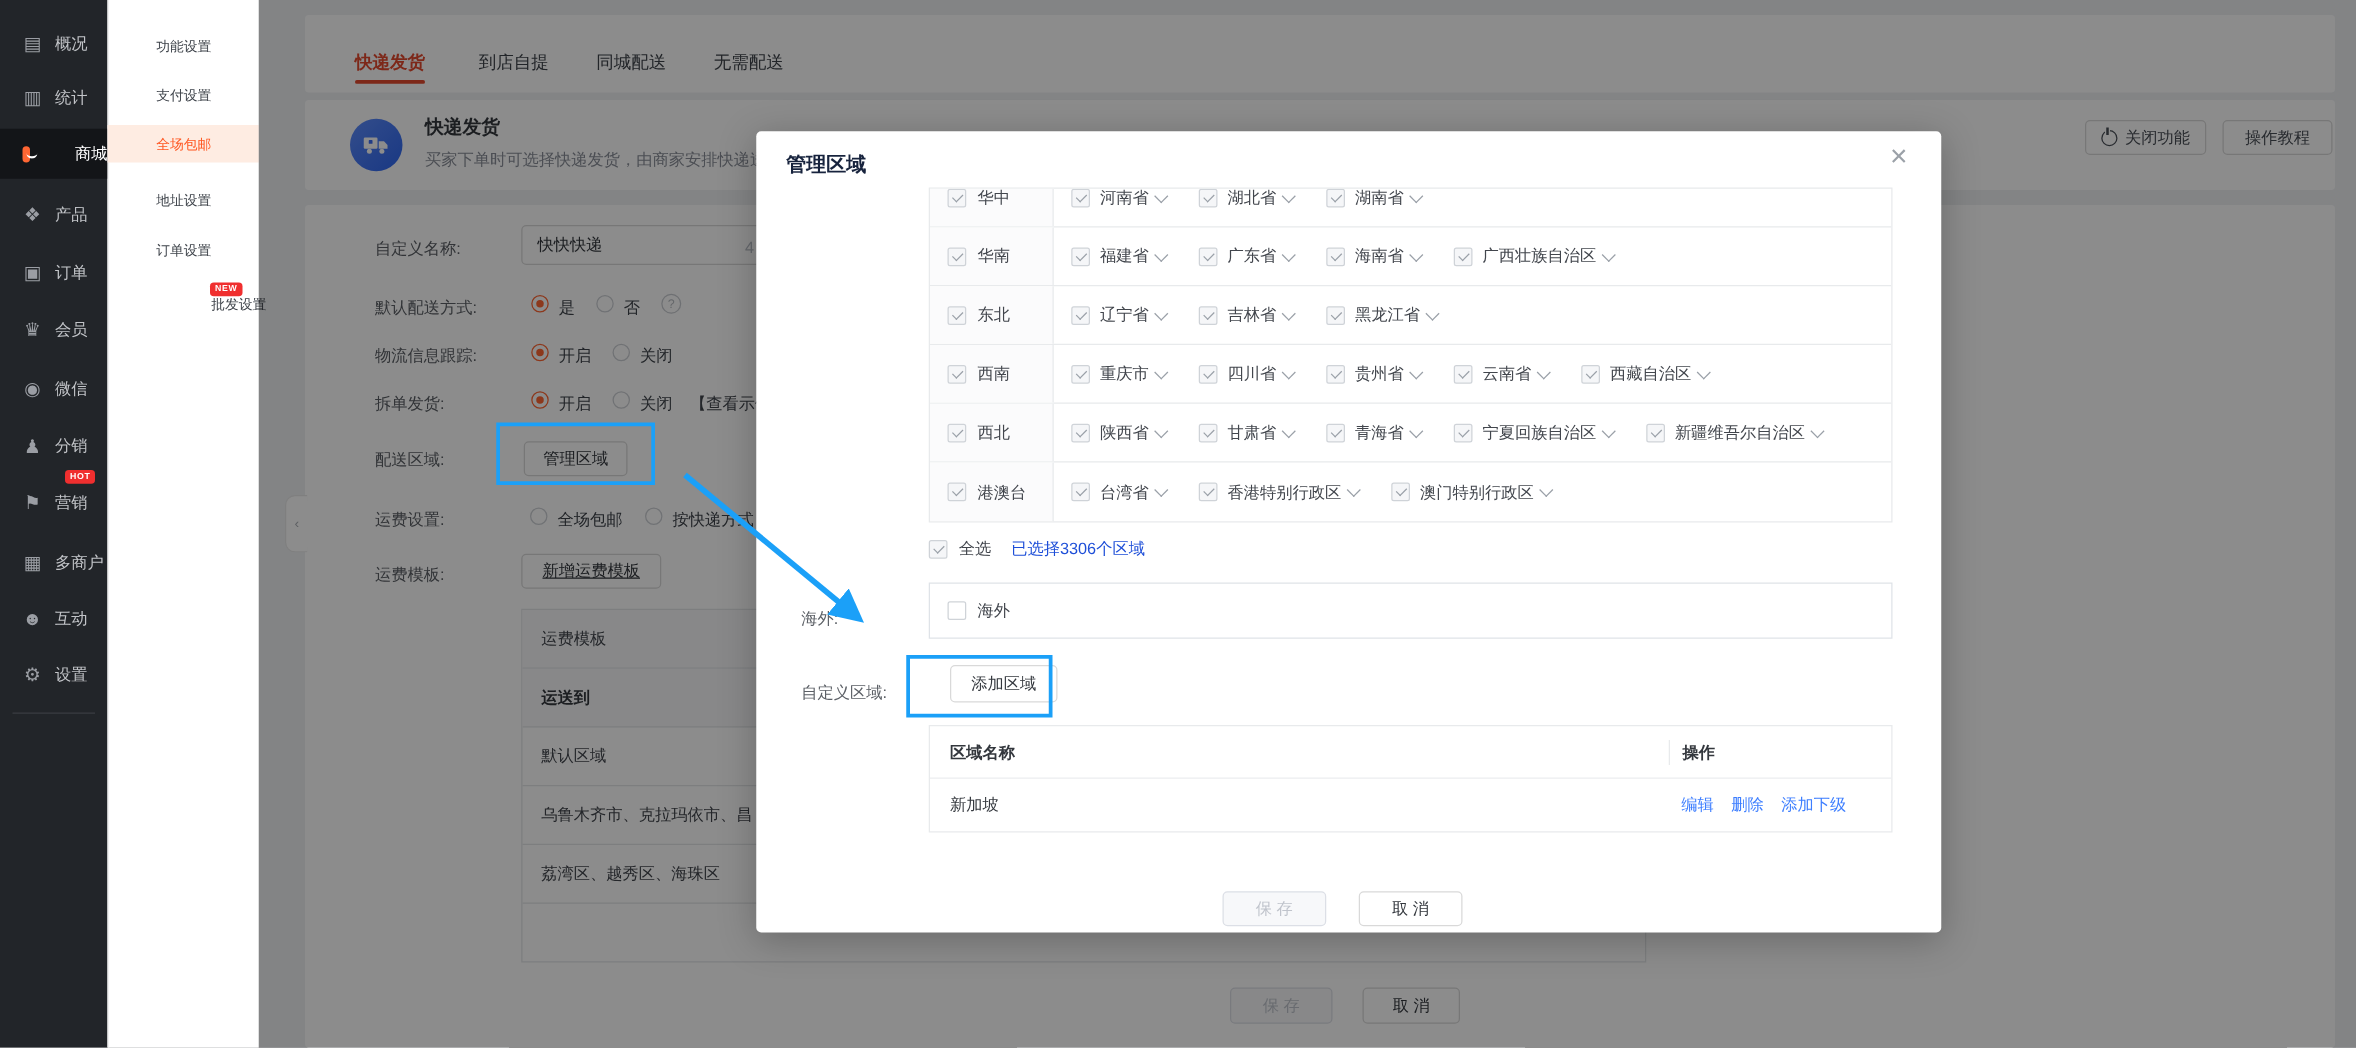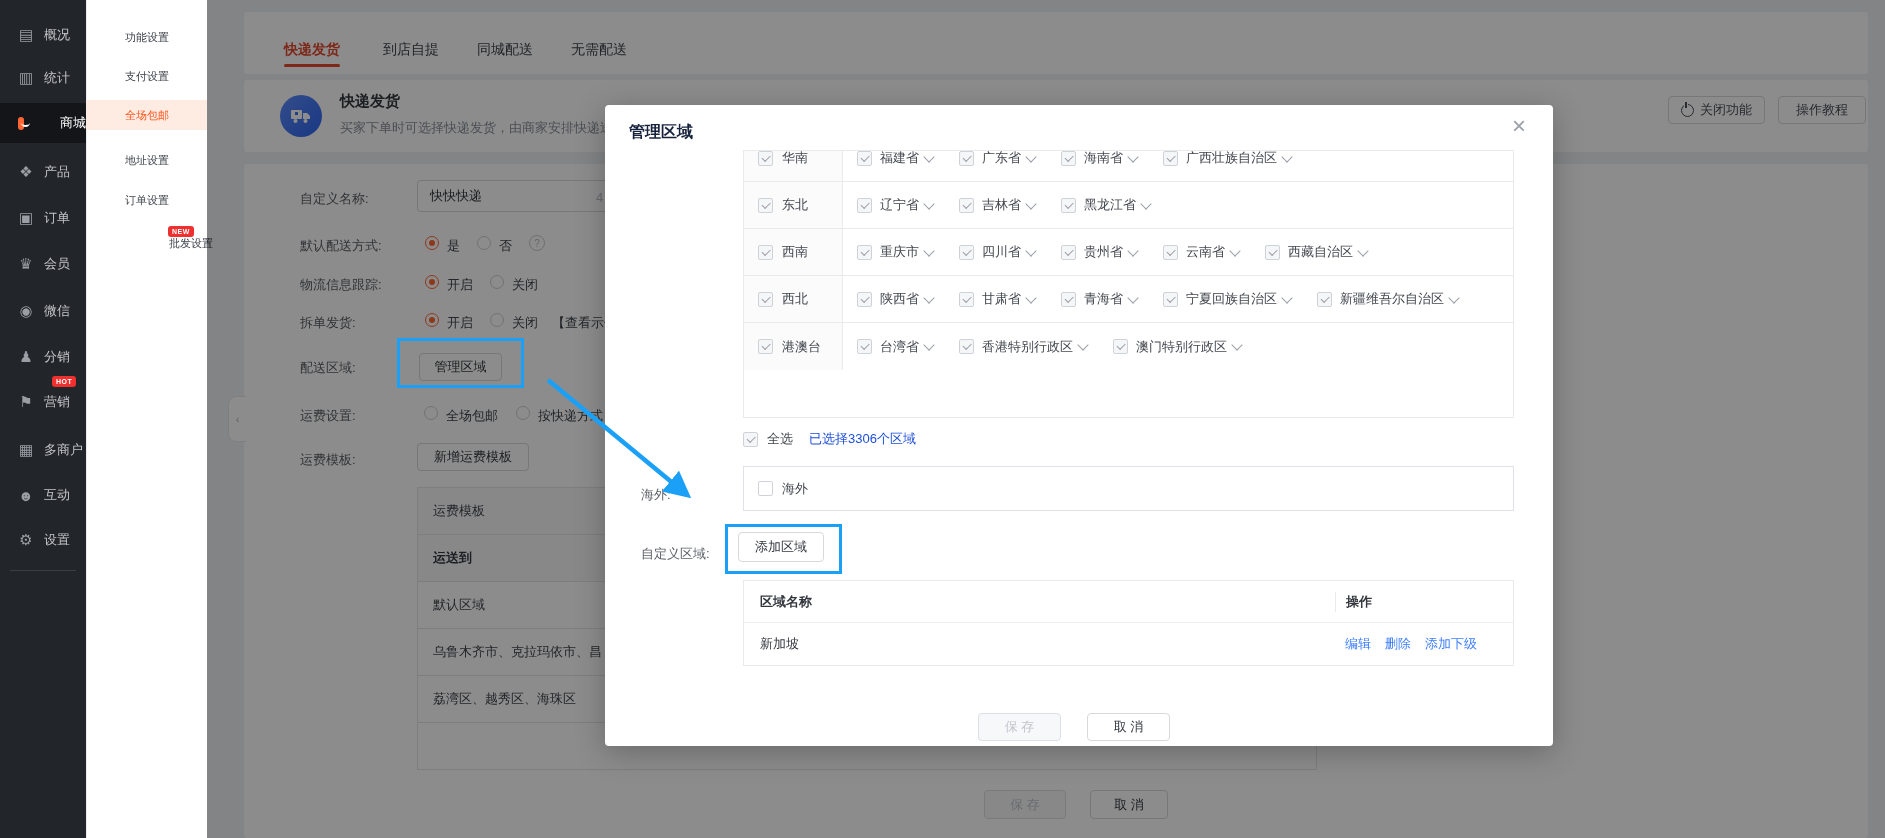--- a/index.html
+++ b/index.html
@@ -84,21 +84,21 @@
   .prov{display:flex;align-items:center;font-size:13px;color:#42464d;white-space:nowrap;cursor:pointer;}
   .prov .chk{margin-right:8px;}
   #selallrow{left:743px;top:430px;display:flex;align-items:center;z-index:21;}
   #selallrow .lb{font-size:13px;color:#42464d;margin-left:9px;}
   #selallrow .cnt{font-size:13px;color:#1d4ed8;margin-left:16px;}
   #ovs-label{left:641px;top:486px;font-size:13px;color:#5c6066;z-index:21;}
   #ovs-box{left:743px;top:466px;width:771px;height:45px;border:1px solid #dfe3e8;box-sizing:border-box;
            display:flex;align-items:center;padding-left:14px;z-index:21;background:#fff;}
   #ovs-box .lb{font-size:13px;color:#42464d;margin-left:9px;}
   #cus-label{left:641px;top:545px;font-size:13px;color:#5c6066;z-index:21;}
-  #addbtn{left:738px;top:532px;width:86px;height:30px;z-index:21;}
+  #addbtn{left:760px;top:532px;width:86px;height:30px;z-index:21;}
   #custable{left:743px;top:580px;width:771px;border:1px solid #e8eaec;box-sizing:border-box;z-index:21;background:#fff;}
   .crow{height:42px;display:flex;align-items:center;border-bottom:1px solid #ebedf0;box-sizing:border-box;}
   .crow:last-child{border-bottom:none;}
   .crow .namecell{flex:0 0 591px;padding-left:16px;font-size:13px;color:#33373d;box-sizing:border-box;}
   .crow.hd .namecell{font-weight:bold;}
   .crow .actcell{flex:1;display:flex;align-items:center;gap:14px;font-size:13px;box-sizing:border-box;padding-left:10px;}
   .crow.hd .actcell{border-left:1px solid #e8eaec;height:20px;font-weight:bold;color:#33373d;}
   .alink{color:#3d7eff;cursor:pointer;white-space:nowrap;}
   .mbtn{position:absolute;width:83px;height:28px;font-size:13px;z-index:21;}
   
@@ -252,21 +252,21 @@
   <span>管理区域</span>
 </div>
 
 <span class="flabel" style="left:300px;top:407px;">运费设置:</span>
 <span class="radio" style="left:424px;top:406px;"></span>
 <span class="rlabel" style="left:446px;top:407px;">全场包邮</span>
 <span class="radio" style="left:516px;top:406px;"></span>
 <span class="rlabel" style="left:538px;top:407px;">按快递方式</span>
 
 <span class="flabel" style="left:300px;top:451px;">运费模板:</span>
-<div class="btn" style="left:417px;top:443px;width:112px;height:28px;">
+<div class="btn" style="left:417px;top:443px;width:112px;height:28px;text-decoration:underline;">
   <span>新增运费模板</span>
 </div>
 
 <div id="ftable" class="abs">
     <div class="frow hd">运费模板</div>
     <div class="frow bold">运送到</div>
     <div class="frow">默认区域</div>
     <div class="frow">乌鲁木齐市、克拉玛依市、昌</div>
     <div class="frow">荔湾区、越秀区、海珠区</div>
     <div class="frow"></div>
@@ -280,20 +280,43 @@
 </div>
 
 <div id="overlay" class="abs"></div>
 
 <div id="modal" class="abs"></div>
 <div id="modal-title" class="abs">管理区域</div>
 <div id="modal-close" class="abs">×</div>
 
 <div id="regionwin" class="abs">
   <div id="regioninner">
+      <div class="rrow">
+        <div class="rname">
+          <span class="chk checked"></span>
+          <span>华中</span>
+        </div>
+        <div class="rprovs">
+          <span class="prov">
+            <span class="chk checked"></span>
+            <span>河南省</span>
+            <span class="chev"></span>
+          </span>
+          <span class="prov">
+            <span class="chk checked"></span>
+            <span>湖北省</span>
+            <span class="chev"></span>
+          </span>
+          <span class="prov">
+            <span class="chk checked"></span>
+            <span>湖南省</span>
+            <span class="chev"></span>
+          </span>
+        </div>
+      </div>
       <div class="rrow">
         <div class="rname">
           <span class="chk checked"></span>
           <span>华南</span>
         </div>
         <div class="rprovs">
           <span class="prov">
             <span class="chk checked"></span>
             <span>福建省</span>
             <span class="chev"></span>

